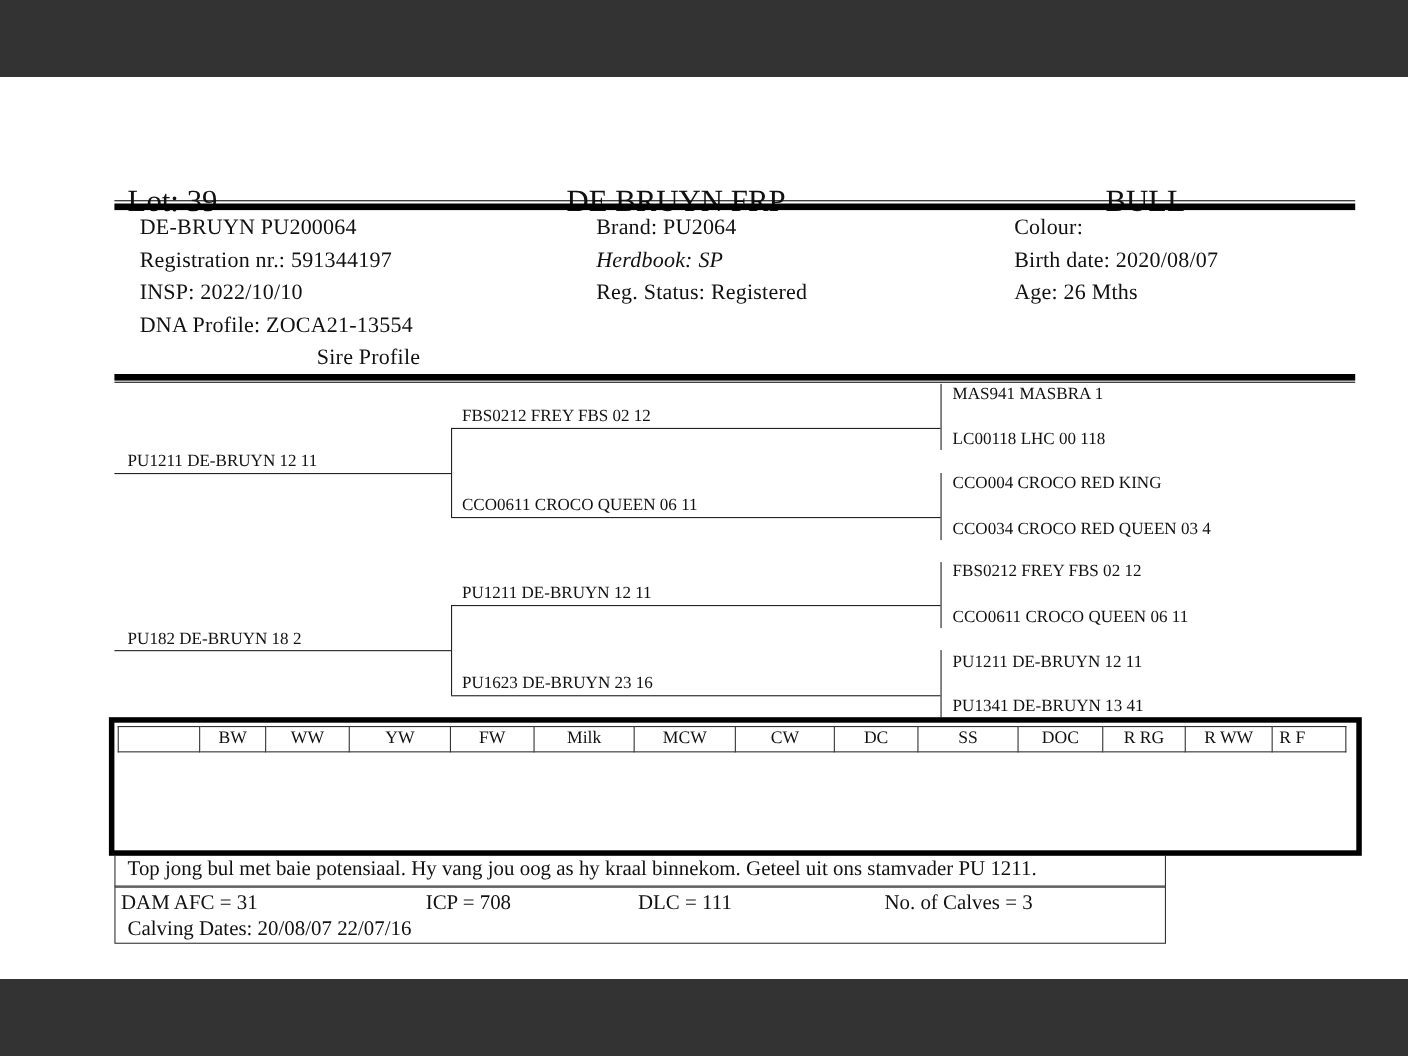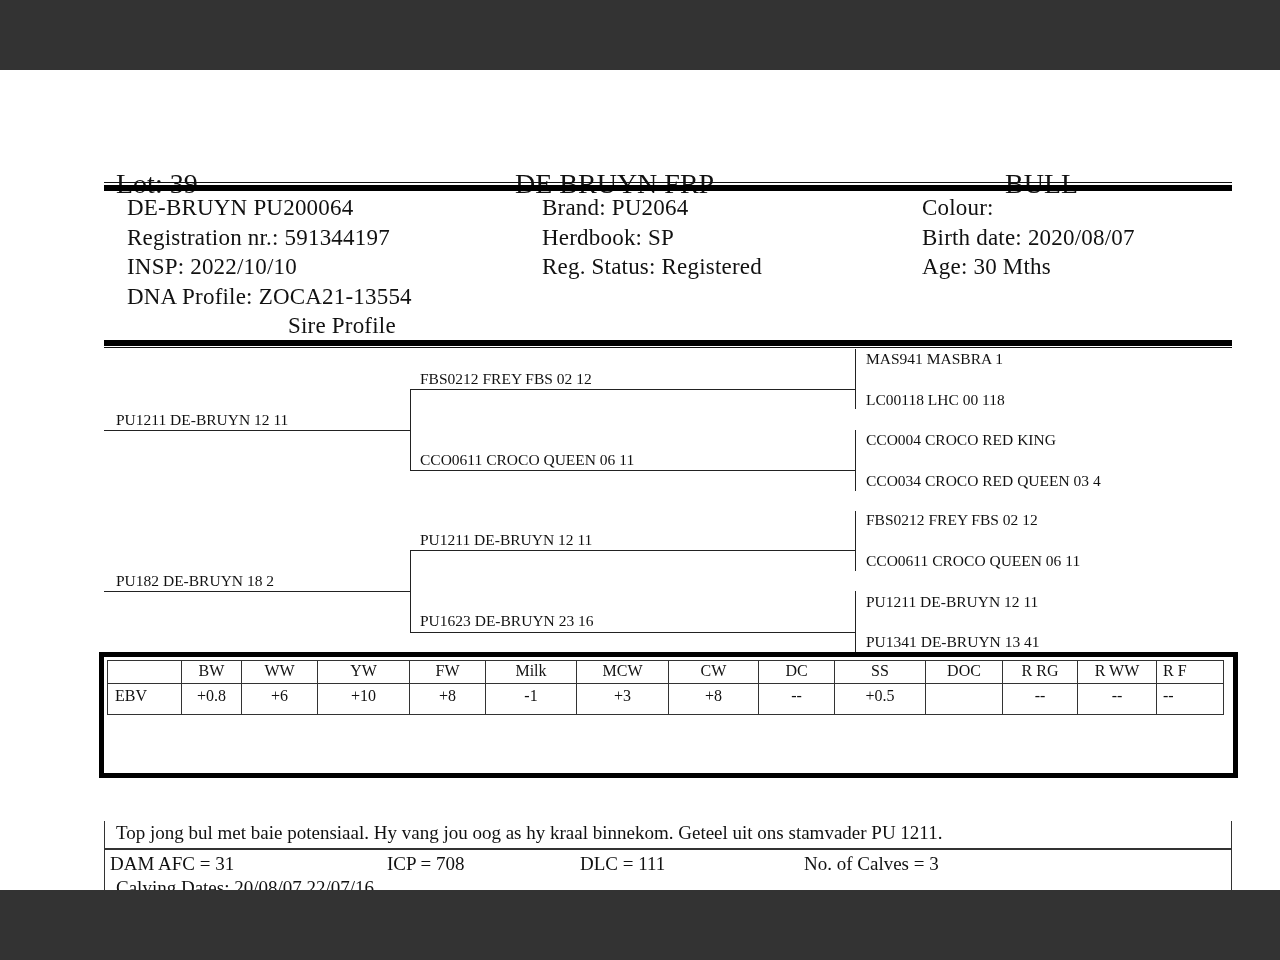--- a/index.html
+++ b/index.html
@@ -14,21 +14,21 @@
 
     .abs { position: absolute; white-space: nowrap; }
 
     
     .title { font-size: 28px; top: 147px; line-height: 34px; margin-top: 20px; }
 
     
     .rule-thin { position: absolute; left: 104px; width: 1128px; height: 1px; background: #111; }
     .rule-thick { position: absolute; left: 104px; width: 1128px; height: 6px; background: #000; }
 
-    .hdr { font-size: 23px; line-height: 29.5px; letter-spacing: 0.2px; text-align: center; }
+    .hdr { font-size: 20px; line-height: 29.5px; letter-spacing: 0.2px; text-align: center; }
 
     
     .ped { font-size: 15.5px; line-height: 18px; }
     .hline { position: absolute; height: 1px; background: #222; }
     .vline { position: absolute; width: 1px; background: #222; }
 
     
     .ebv-frame {
       position: absolute; left: 99px; top: 652px; width: 1139px; height: 126px;
       box-sizing: border-box; border: 5px solid #000; background: #fff;
@@ -41,22 +41,22 @@
     table.ebv td {
       border: 1.2px solid #333; padding: 0 6px; height: 28px; line-height: 20px;
       text-align: center; vertical-align: top; padding-top: 2px;
     }
     table.ebv td.rowhead { text-align: left; padding-left: 7px; }
     table.ebv tr.hdrrow td { height: 22px; padding-top: 0; }
     table.ebv td.left { text-align: left; }
 
     
     .box {
-      position: absolute; left: 104px; width: 1128px; box-sizing: border-box;
-      border: 1.2px solid #333; border-top: none; margin-top: 43px;
+      position: absolute; left: 104px; width: 956px; box-sizing: border-box;
+      border: 1.2px solid #333; border-top: none;
     }
     .comment-box { top: 778px; height: 28px; }
     .dam-box { top: 806px; height: 52px; border-top: 1.2px solid #333; }
     .ctext { font-size: 19px; line-height: 22px; }
   </style>
 </head>
 <body>
 
 <div class="bar-top"></div>
 
@@ -67,26 +67,26 @@
 <div class="rule-thin" style="top:182px;"></div>
 <div class="rule-thick" style="top:185px;"></div>
 
 <div class="abs hdr" style="left:127px; top:193px;">DE-BRUYN PU200064</div>
 <div class="abs hdr" style="left:127px; top:222.5px;">Registration nr.: 591344197</div>
 <div class="abs hdr" style="left:127px; top:252px;">INSP: 2022/10/10</div>
 <div class="abs hdr" style="left:127px; top:281.5px;">DNA Profile:  ZOCA21-13554</div>
 <div class="abs hdr" style="left:288px; top:311px;">Sire Profile</div>
 
 <div class="abs hdr" style="left:542px; top:193px;">Brand:  PU2064</div>
-<div class="abs hdr" style="left:542px; top:222.5px;">Herdbook: SP</div>
+<div class="abs hdr" style="left:542px; top:222.5px;font-style:italic;">Herdbook: SP</div>
 <div class="abs hdr" style="left:542px; top:252px;">Reg. Status: Registered</div>
 
 <div class="abs hdr" style="left:922px; top:193px;">Colour:</div>
 <div class="abs hdr" style="left:922px; top:222.5px;">Birth date:  2020/08/07</div>
-<div class="abs hdr" style="left:922px; top:252px;">Age: 30 Mths</div>
+<div class="abs hdr" style="left:922px; top:252px;">Age: 26 Mths</div>
 
 <div class="rule-thick" style="top:340px;"></div>
 <div class="rule-thin" style="top:347px;"></div>
 
 <div>
 
   <div class="abs ped" style="left:116px; top:411px;">PU1211 DE-BRUYN 12 11</div>
   <div class="hline" style="left:104px; top:430px; width:306px;"></div>
   <div class="abs ped" style="left:116px; top:572px;">PU182 DE-BRUYN 18 2</div>
   <div class="hline" style="left:104px; top:591px; width:306px;"></div>
@@ -147,36 +147,20 @@
     <td>Milk</td>
     <td>MCW</td>
     <td>CW</td>
     <td>DC</td>
     <td>SS</td>
     <td>DOC</td>
     <td>R RG</td>
     <td>R WW</td>
     <td class="left">R F</td>
   </tr>
-  <tr>
-    <td class="rowhead">EBV</td>
-    <td>+0.8</td>
-    <td>+6</td>
-    <td>+10</td>
-    <td>+8</td>
-    <td>-1</td>
-    <td>+3</td>
-    <td>+8</td>
-    <td>--</td>
-    <td>+0.5</td>
-    <td></td>
-    <td>--</td>
-    <td>--</td>
-    <td class="left">--</td>
-  </tr>
 </tbody>
   </table>
 
 <div class="box comment-box">
   <div class="abs ctext" style="left:11px; top:1px;">Top jong bul met baie potensiaal. Hy vang jou oog as hy kraal binnekom. Geteel uit ons stamvader PU 1211.</div>
 </div>
 
 <div class="box dam-box">
   <div class="abs ctext" style="left:5px; top:3px;">DAM AFC = 31</div>
   <div class="abs ctext" style="left:282px; top:3px;">ICP = 708</div>

